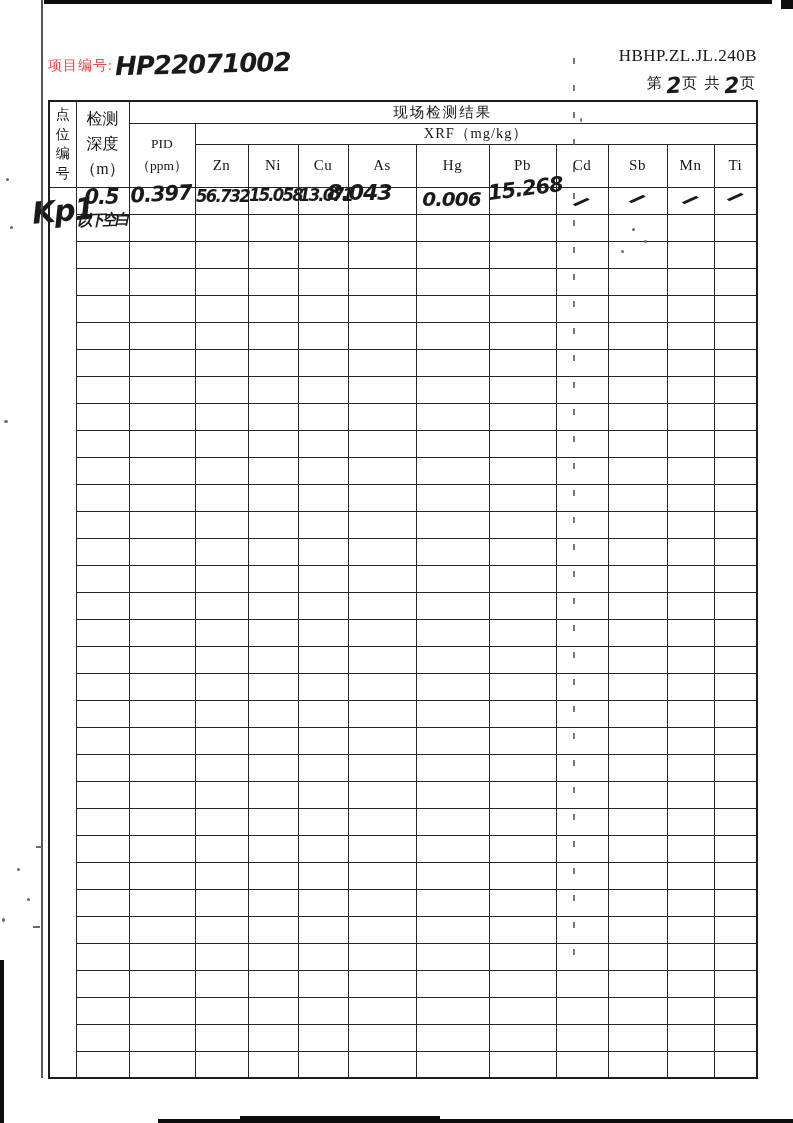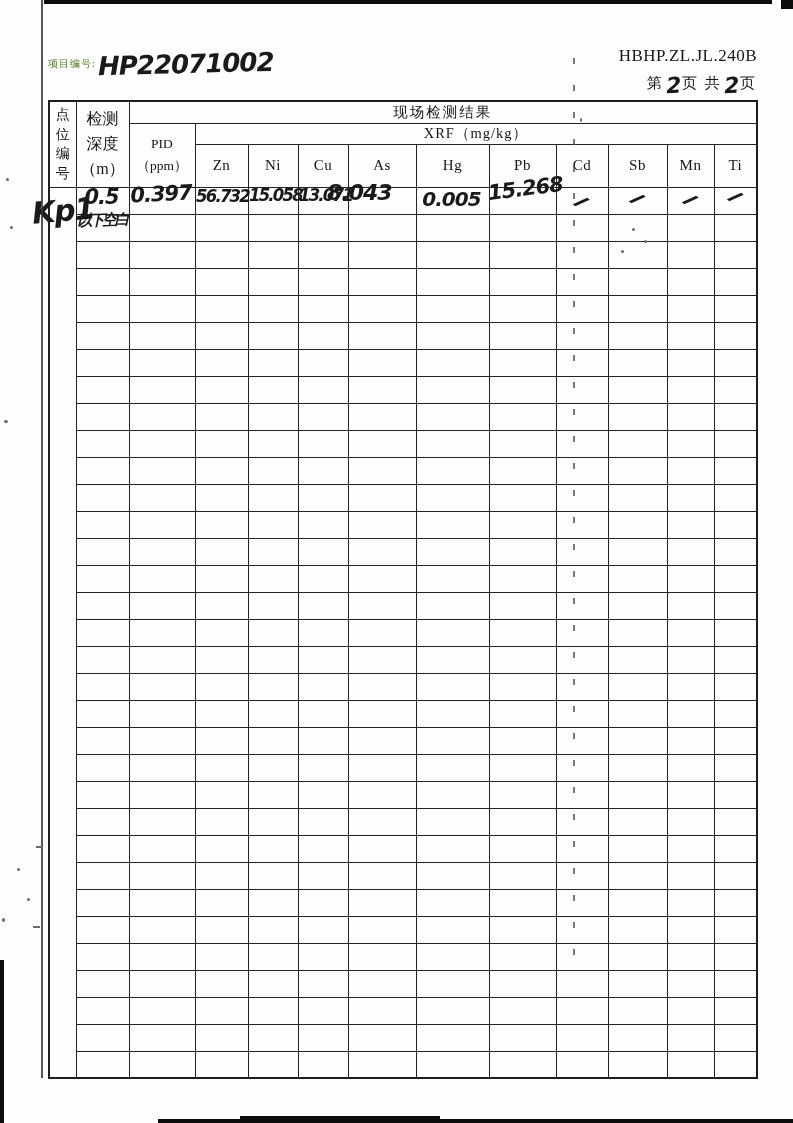--- a/index.html
+++ b/index.html
@@ -7,21 +7,21 @@
   .page {
     position:relative; width:793px; height:1123px; margin:0 auto;
     background:#fefefe; overflow:hidden;
     font-family:"Liberation Serif","DejaVu Serif",serif; color:#161616;
   }
 
   
   .hdr-left { position:absolute; left:48px; top:44px; }
   .doc-title { font-size:15px; letter-spacing:1.5px; font-weight:500; color:#141414; }
   .proj-line { margin-top:7px; display:flex; align-items:flex-start; height:28px; }
-  .proj-label { font-size:10px; letter-spacing:1px; padding-top:6px; color:#4d7c0f; white-space:nowrap; }
+  .proj-label { font-size:14px; letter-spacing:1px; padding-top:6px; color:#ef4444; white-space:nowrap; }
   .hdr-right { position:absolute; right:36px; top:46px; text-align:right; }
   .doc-code { font-size:17px; letter-spacing:0.5px; font-weight:500; }
   .page-line { margin-top:6px; font-size:15px; letter-spacing:2px; display:flex; align-items:flex-end; justify-content:flex-end; }
   .page-line .cn { padding-bottom:1px; }
 
   
   .hw {
     font-family:"DejaVu Sans","Liberation Sans",sans-serif;
     font-style:italic; font-weight:600; color:#1a1a1a;
     letter-spacing:-1px; line-height:1; white-space:nowrap;
@@ -595,21 +595,21 @@
       </tbody>
   </table>
 
   <span class="ov hw" style="left:32px; top:197px; width:40px; font-size:30px; transform:rotate(-5deg);">Kp1</span>
   <span class="ov hw" style="left:75px; top:187px; width:53px; font-size:21px;">0.5</span>
   <span class="ov hw" style="left:128px; top:184px; width:66px; font-size:21px; transform:rotate(-3deg);">0.397</span>
   <span class="ov hw" style="left:194px; top:187px; width:53px; font-size:18px; letter-spacing:-2px; transform:scaleX(.92);">56.732</span>
   <span class="ov hw" style="left:247px; top:186px; width:50px; font-size:18px; letter-spacing:-2px; transform:scaleX(.92);">15.058</span>
   <span class="ov hw" style="left:297px; top:186px; width:50px; font-size:18px; letter-spacing:-2px; transform:scaleX(.92);">13.071</span>
   <span class="ov hw" style="left:327px; top:182px; width:44px; font-size:22px;">8.043</span>
-  <span class="ov hw" style="left:415px; top:189px; width:73px; font-size:20px;">0.005</span>
+  <span class="ov hw" style="left:415px; top:189px; width:73px; font-size:20px;">0.006</span>
   <span class="ov hw" style="left:488px; top:179px; width:67px; font-size:21px; transform:rotate(-7deg);">15.268</span>
   <span class="ov hw" style="left:555px; top:193px; width:52px;"><span class="hw-slash">/</span></span>
   <span class="ov hw" style="left:607px; top:190px; width:59px;"><span class="hw-slash">/</span></span>
   <span class="ov hw" style="left:666px; top:191px; width:47px;"><span class="hw-slash">/</span></span>
   <span class="ov hw" style="left:713px; top:188px; width:43px;"><span class="hw-slash">/</span></span>
   <span class="ov hw" style="left:74px; top:213px; width:56px; font-size:15px; letter-spacing:-2.5px; transform:rotate(-2deg); font-weight:700;">以下空白</span>
 
   <div class="edge-line"></div>
   <div class="fold-line"></div>
   <div class="art" style="left:44px; top:0; width:728px; height:4px;"></div>

